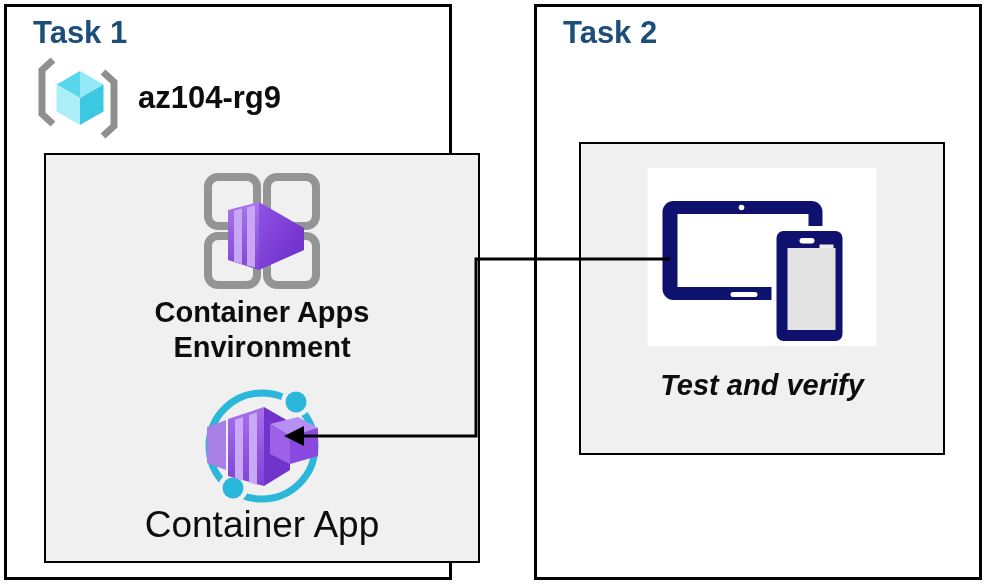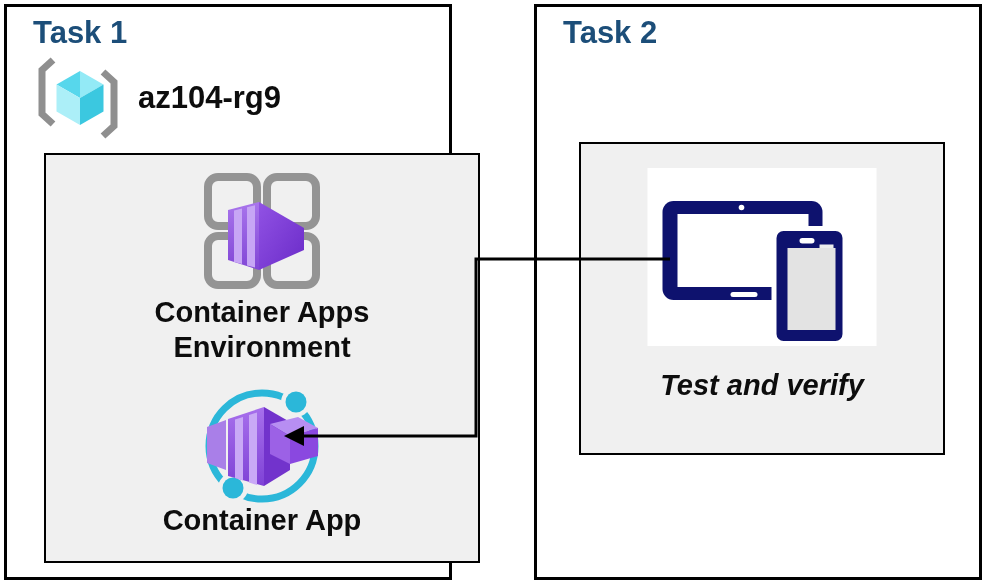--- a/index.html
+++ b/index.html
@@ -27,21 +27,21 @@
   .rg-name{font-size:31px;font-weight:700;color:var(--label-black);}
 
   .inner-box{position:absolute;border:2.5px solid var(--box-border);background:var(--inner-box-bg);}
   .inner-box.i1{left:37px;top:138px;width:436px;height:410px;margin-top:8px;}
   .inner-box.i2{left:42px;top:135px;width:366px;height:313px;font-style:italic;}
 
   .centered-abs{position:absolute;left:50%;transform:translateX(-50%);}
   .env-icon{top:15px;width:122px;height:122px;}
   .env-label{position:absolute;top:140px;left:0;width:100%;text-align:center;font-size:29px;line-height:35px;font-weight:700;color:var(--label-black);padding:0 28px;}
   .app-icon{top:231px;width:120px;height:120px;}
-  .app-label{position:absolute;top:349px;left:0;width:100%;text-align:center;font-size:29px;font-weight:700;color:var(--label-black);}
+  .app-label{position:absolute;top:349px;left:0;width:100%;text-align:center;font-size:37px;font-weight:400;color:var(--label-black);}
 
   .white-icon-box{top:24px;width:229px;height:178px;background:#ffffff;}
   .test-label{position:absolute;top:225px;left:0;width:100%;text-align:center;font-size:29px;font-weight:700;color:var(--label-black);}
 
   .connector{position:absolute;left:0;top:0;width:1006px;height:584px;pointer-events:none;}
   svg{display:block;}
 </style>
 </head>
 <body>
 

